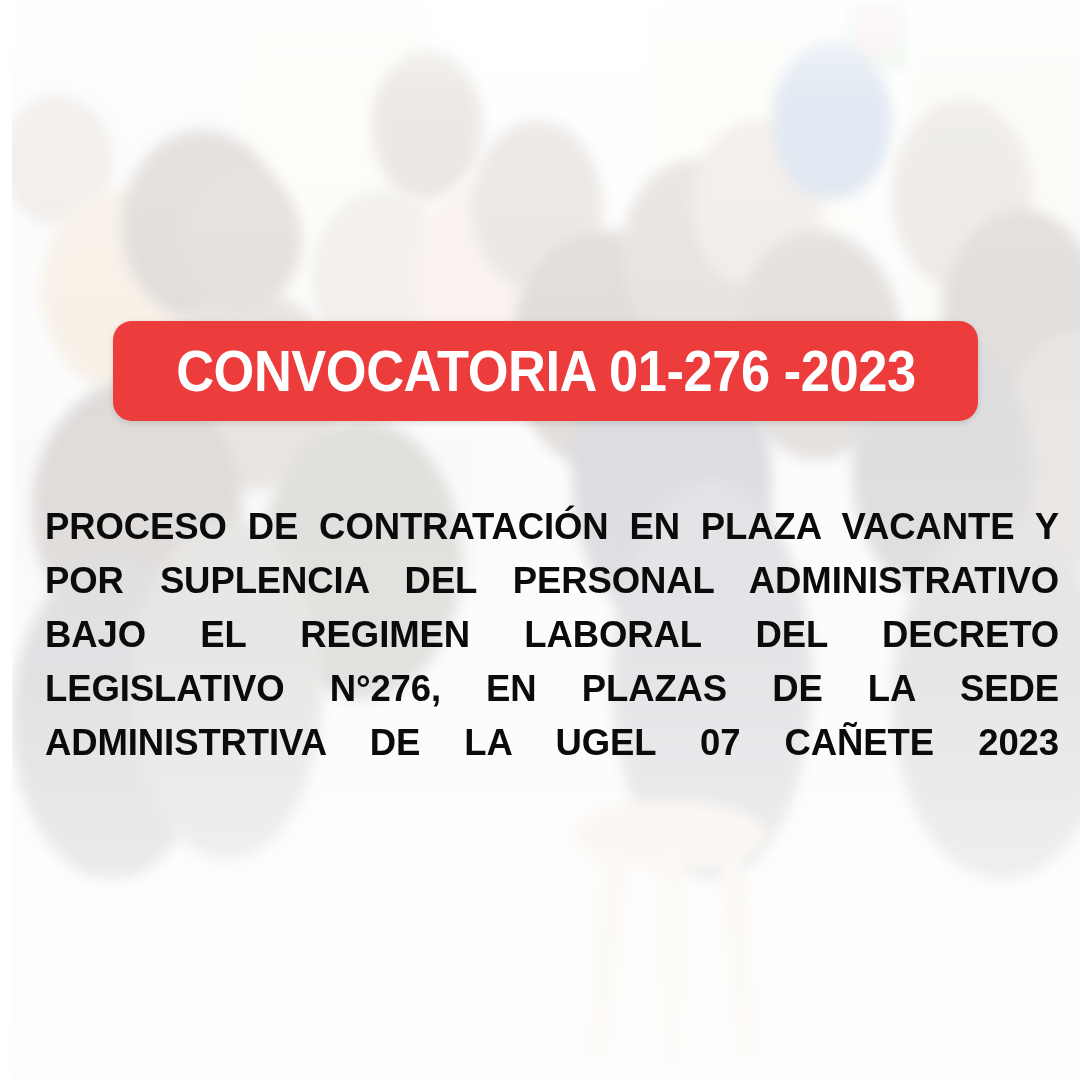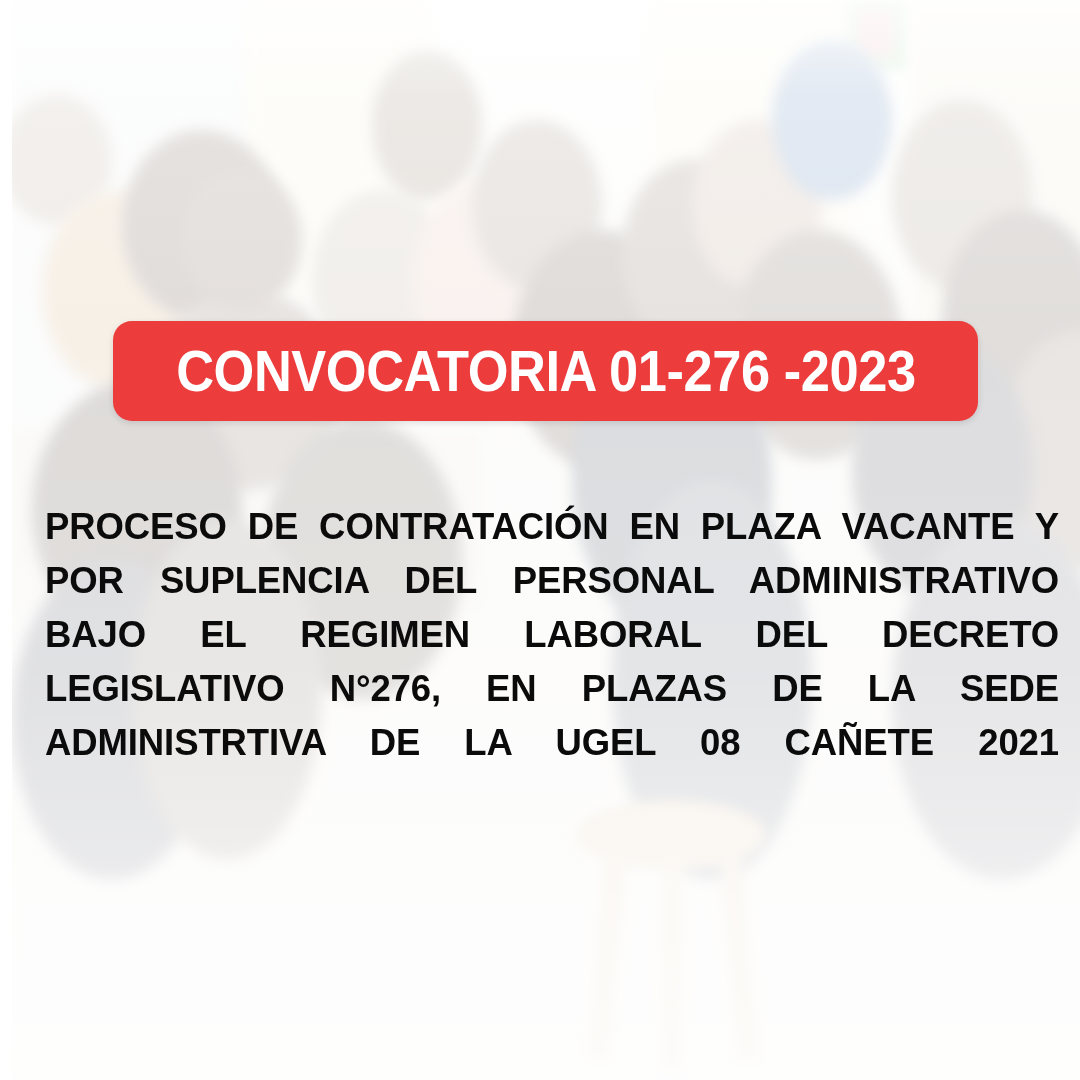--- a/index.html
+++ b/index.html
@@ -155,21 +155,21 @@
     <div class="wall" style="left:716px;top:850px;width:22px;height:210px;background:#e3cbab;transform:rotate(-5deg);"></div>
 
     <div class="photo-overlay"></div>
     <div class="photo-overlay2"></div>
   </div>
 
   <div class="banner">
     <div class="banner-text">CONVOCATORIA 01-276 -2023</div>
   </div>
 
-  <div class="body-text">PROCESO DE CONTRATACIÓN EN PLAZA VACANTE Y POR SUPLENCIA DEL PERSONAL ADMINISTRATIVO BAJO EL REGIMEN LABORAL DEL DECRETO LEGISLATIVO N°276, EN PLAZAS DE LA SEDE ADMINISTRTIVA DE LA UGEL 08 CAÑETE 2021</div>
+  <div class="body-text">PROCESO DE CONTRATACIÓN EN PLAZA VACANTE Y POR SUPLENCIA DEL PERSONAL ADMINISTRATIVO BAJO EL REGIMEN LABORAL DEL DECRETO LEGISLATIVO N°276, EN PLAZAS DE LA SEDE ADMINISTRTIVA DE LA UGEL 07 CAÑETE 2023</div>
 
   <div class="footer">
 
     
     
 
     
     
 
     

